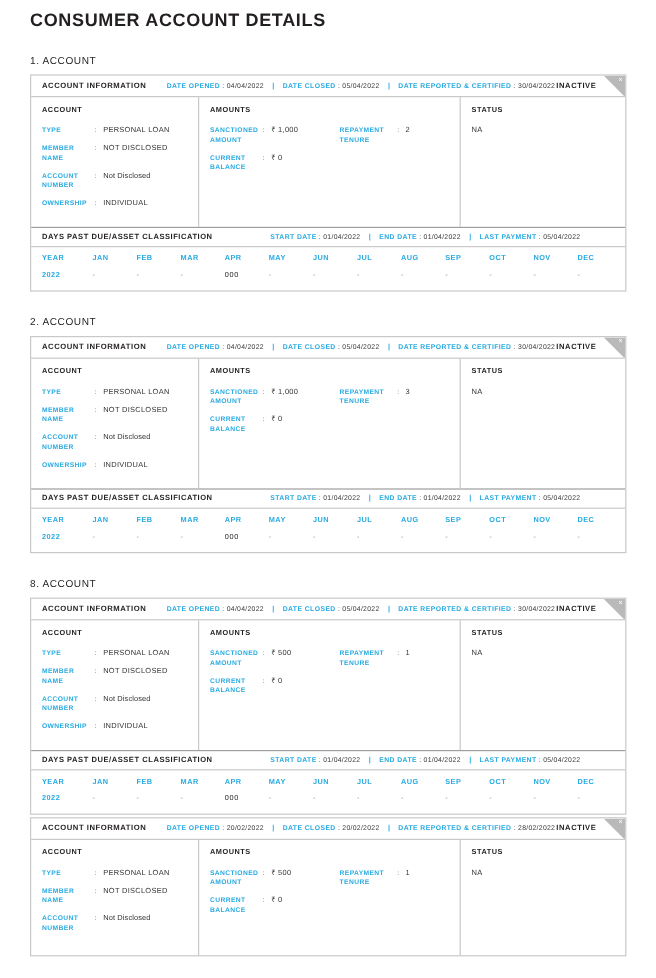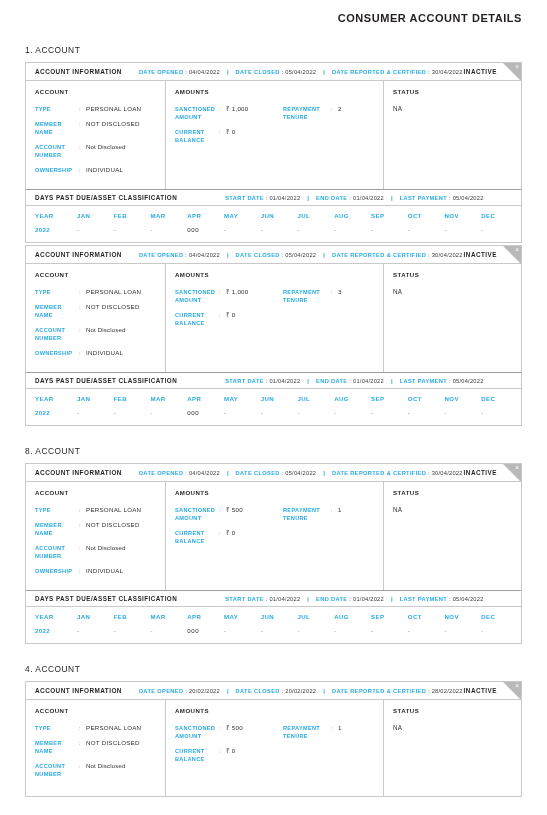--- a/index.html
+++ b/index.html
@@ -30,28 +30,27 @@
     position: absolute;
     top: -6px; left: 0;
     width: 100%;
     font-size: 8px;
     color: #cfcfcf;
     letter-spacing: 0.3px;
     white-space: nowrap;
     font-weight: bold;
   }
   h1.page-title {
-    font-size: 11px;
+    font-size: 15px;
     font-weight: bold;
     letter-spacing: 0.55px;
     color: #231f20;
     margin: 8px 0 0 0;
     padding: 0;
     line-height: 14px;
-    text-align: right;
   }
   .acct-label {
     font-size: 8.4px;
     font-weight: normal;
     letter-spacing: 0.5px;
     color: #231f20;
     margin: 20px 0 6px 0;
     line-height: 11px;
   }
   .card {
@@ -396,20 +395,21 @@
             <div class="vcell dash">-</div>
             <div class="vcell dash">-</div>
             <div class="vcell dash">-</div>
             <div class="vcell dash">-</div>
           </div>
 
     </div>
   </div>
 
   <div class="account-block">
+    <div class="acct-label">2. ACCOUNT</div>
 
     <div class="card">
 
       <div class="card-head">
         <span class="head-title">ACCOUNT INFORMATION</span>
         <span class="head-fields">
           <span class="hf">
             <span class="k">DATE OPENED</span><span class="v"> : </span><span class="v">04/04/2022</span>
           </span>
           <span class="hf-sep">|</span>
@@ -673,21 +673,20 @@
             <div class="vcell dash">-</div>
             <div class="vcell dash">-</div>
             <div class="vcell dash">-</div>
             <div class="vcell dash">-</div>
           </div>
 
     </div>
   </div>
 
   <div class="account-block">
-    <div class="acct-label">4. ACCOUNT</div>
 
     <div class="card">
 
       <div class="card-head">
         <span class="head-title">ACCOUNT INFORMATION</span>
         <span class="head-fields">
           <span class="hf">
             <span class="k">DATE OPENED</span><span class="v"> : </span><span class="v">20/02/2022</span>
           </span>
           <span class="hf-sep">|</span>

